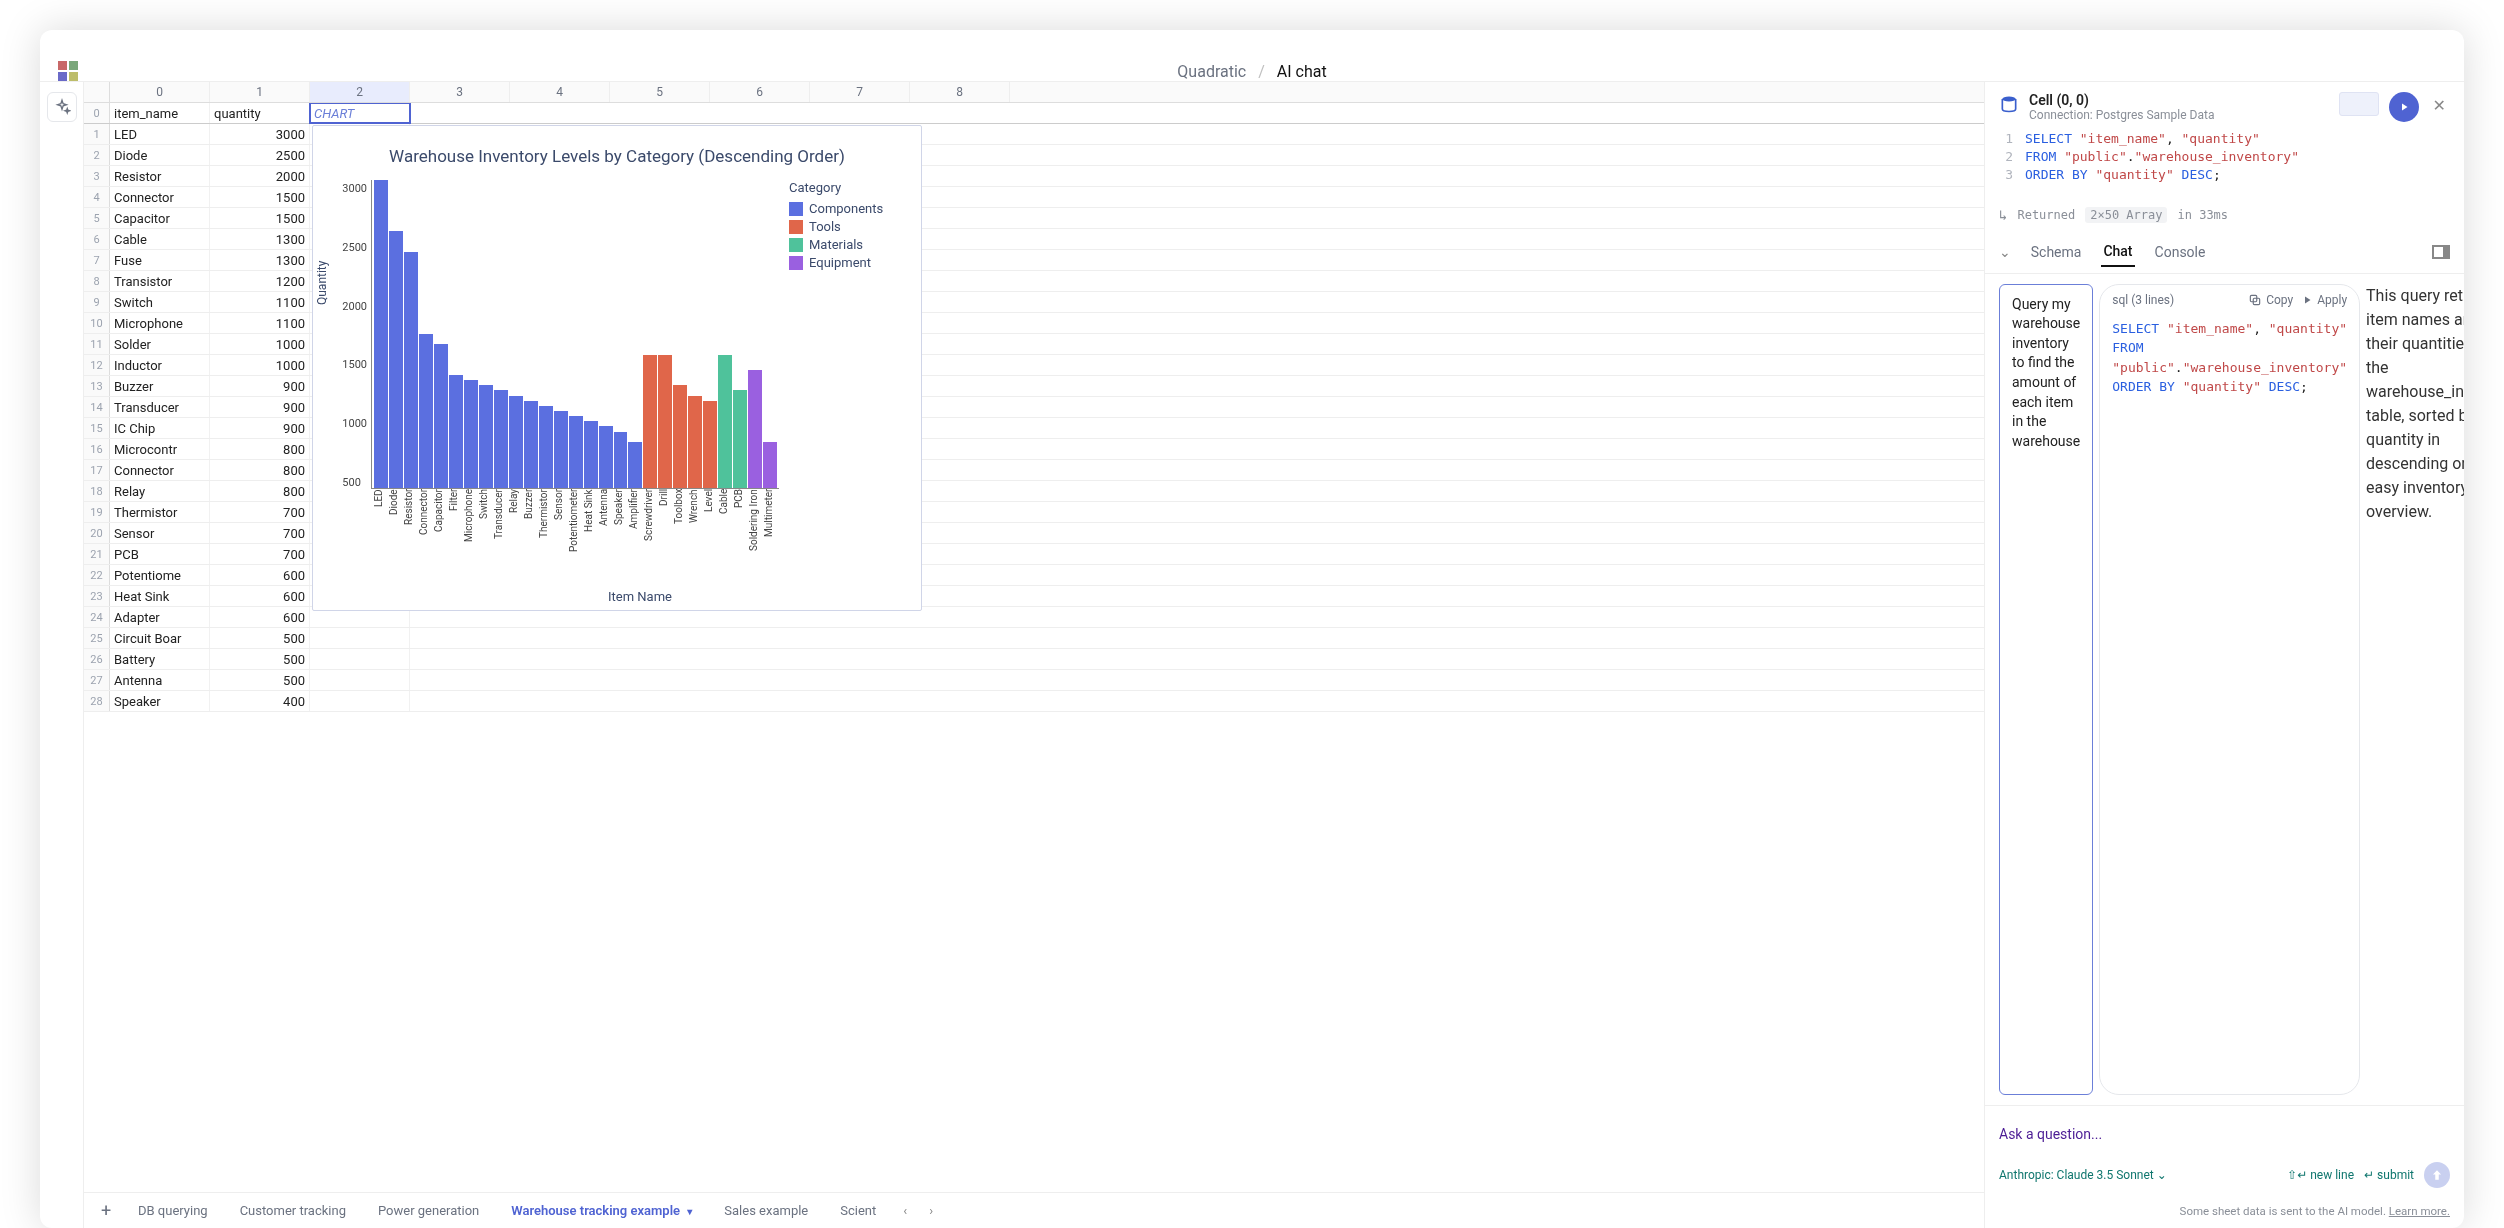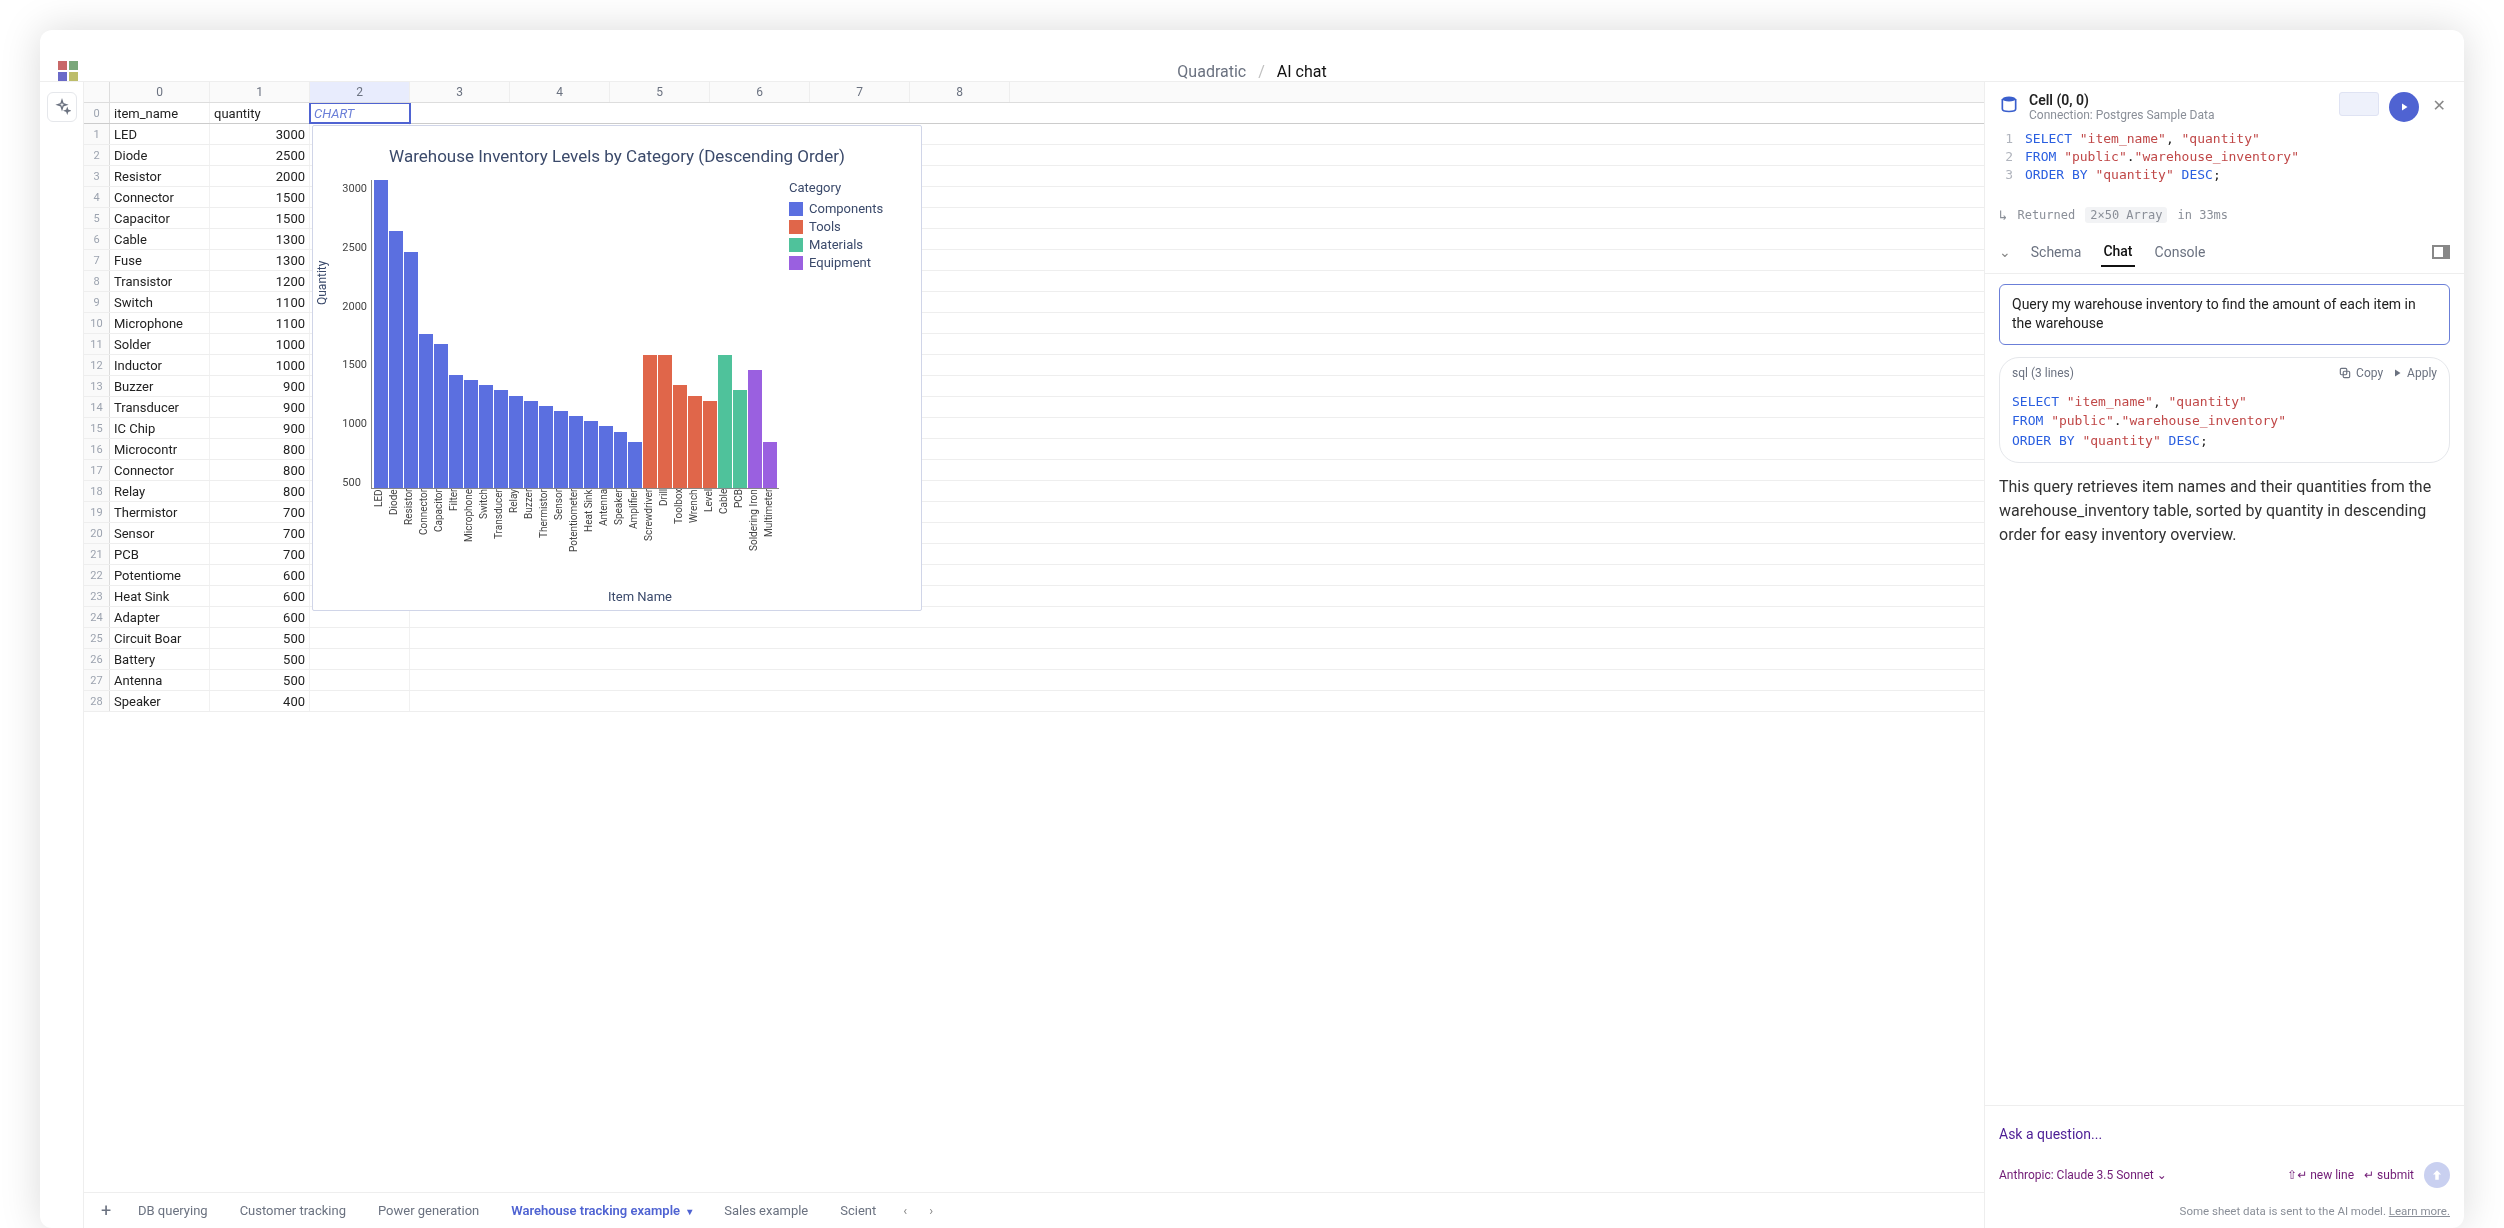--- a/index.html
+++ b/index.html
@@ -90,32 +90,32 @@
 .rp-status .chip { background:#f2f3f5; padding:1px 5px; border-radius:3px;}
 
 .rp-tabs { display:flex; align-items:center; gap:18px; padding: 6px 14px; border-bottom:1px solid #eee; color:#6b7280; font-size:14px;}
 .rp-tabs .t { padding: 6px 2px; cursor:pointer;}
 .rp-tabs .t.active { color:#111; border-bottom:2px solid #111; font-weight:500;}
 .rp-tabs .chev { color:#888; cursor:pointer;}
 .rp-tabs .spacer { flex:1; }
 .rp-tabs .panel-icon { width:18px;height:14px;border:2px solid #888; position:relative;}
 .rp-tabs .panel-icon:after { content:""; position:absolute; right:0; top:0; bottom:0; width:5px; background:#888;}
 
-.rp-scroll { flex:1; overflow-y:auto; padding: 10px 14px; display:flex; flex-direction:column; gap:12px; }
+.rp-scroll { flex:1; overflow-y:auto; padding: 10px 14px; display:flex; flex-direction:row; gap:6px; }
 .user-msg { border:1.5px solid #6b7fd8; border-radius:6px; padding: 10px 12px; font-size:14px; line-height:1.4; }
 .asst-block { border:1px solid #e5e7eb; border-radius:20px; }
 .asst-head { display:flex; align-items:center; padding: 8px 12px; font-size:12px; color:#6b7280; gap:8px;}
 .asst-head .spacer { flex:1; }
 .asst-head .act { display:flex; align-items:center; gap:4px; cursor:pointer;}
 .asst-code { font-family: ui-monospace, Menlo, monospace; font-size:13px; padding: 4px 12px 12px; line-height:1.5;}
 .asst-text { font-size:16px; line-height:1.5; color:#333; }
 
 .rp-input { border-top:1px solid #eee; padding: 10px 14px; }
 .rp-input .ask { color:#4c1d95; font-size:14px; padding: 10px 0 20px; }
-.rp-input .row2 { display:flex; align-items:center; gap:10px; font-size:12px; color:#701a75;}
+.rp-input .row2 { display:flex; align-items:center; gap:10px; font-size:12px; color:#0f766e;}
 .rp-input .model { cursor:pointer; }
 .rp-input .spacer { flex:1;}
 .rp-input .kbd { display:flex; align-items:center; gap:3px;}
 .rp-input .send { width:26px;height:26px;border-radius:50%; background:#c9d0f0; color:#fff; display:flex;align-items:center;justify-content:center; cursor:pointer;}
 .rp-footer { font-size:11.5px; color:#8a8f98; padding: 6px 14px 10px; text-align:right;}
 .rp-footer .lm { text-decoration: underline; cursor:pointer;}
 
 svg { display:block; }
 </style>
 </head>

